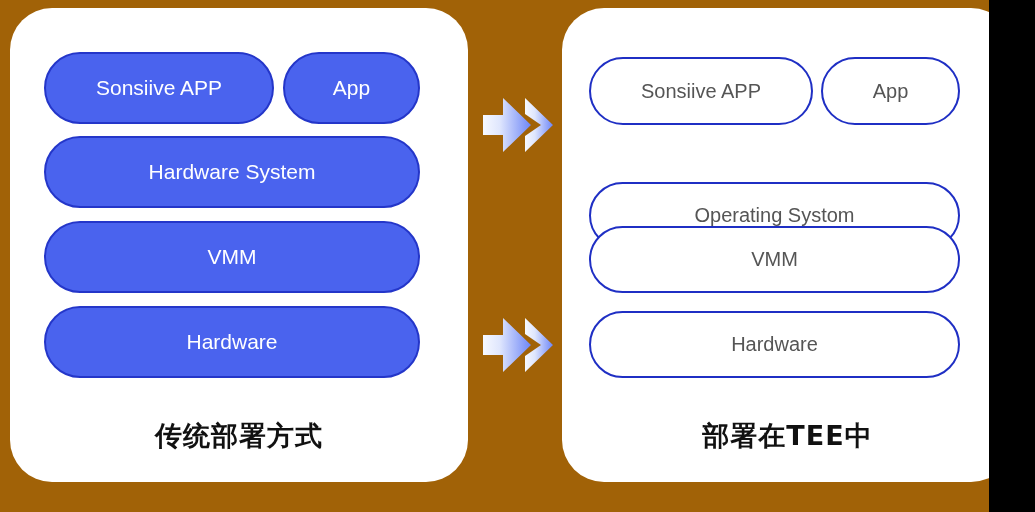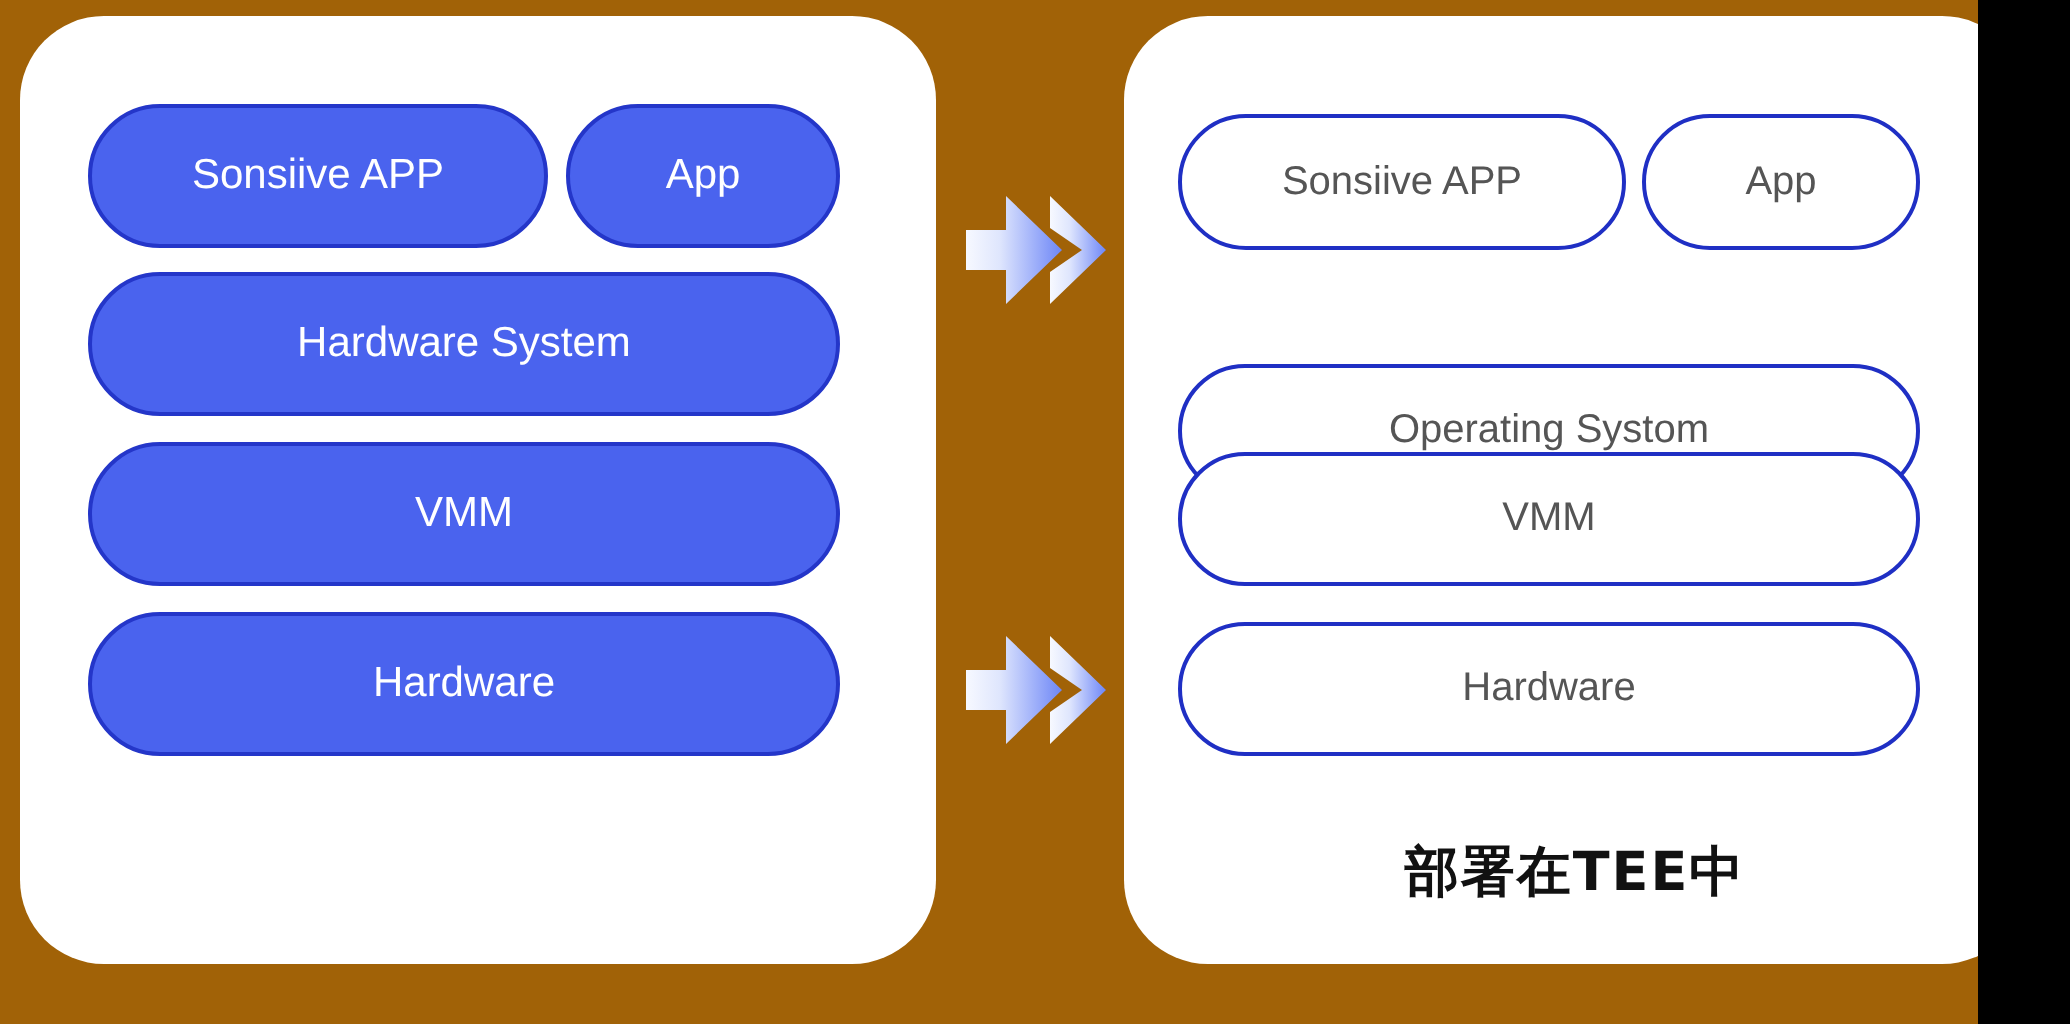--- a/index.html
+++ b/index.html
@@ -109,20 +109,21 @@
   </div>
 
   <div class="row filled" id="l-vmm">
     <span>VMM</span>
   </div>
 
   <div class="row filled" id="l-hw">
     <span>Hardware</span>
   </div>
 
+  <div class="caption" id="cap-left">传统部署方式</div>
 
   <div class="arrow" id="arrow-top">
     <svg width="76" height="66" viewBox="0 0 76 66" xmlns="http://www.w3.org/2000/svg">
       <defs>
         <linearGradient id="agrad1" x1="0" y1="0" x2="1" y2="0">
           <stop offset="0%" stop-color="#f7f9ff"></stop>
           <stop offset="35%" stop-color="#dfe6fd"></stop>
           <stop offset="100%" stop-color="#6d86f7"></stop>
         </linearGradient>
       </defs>

